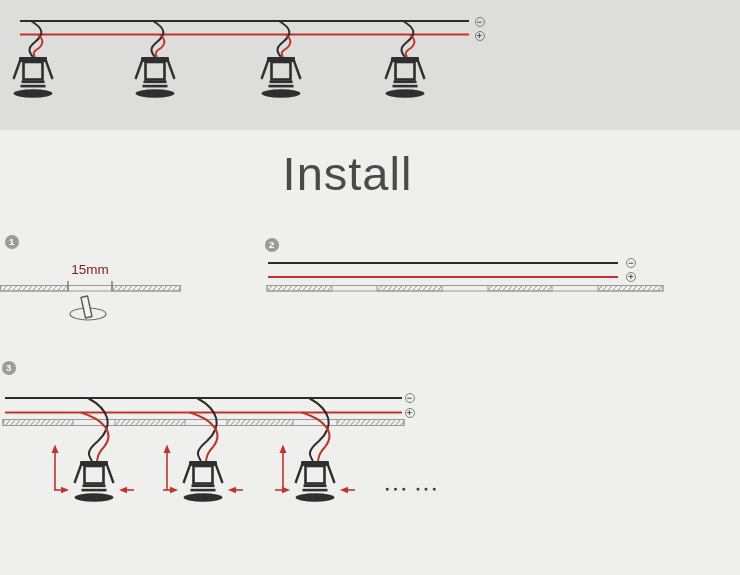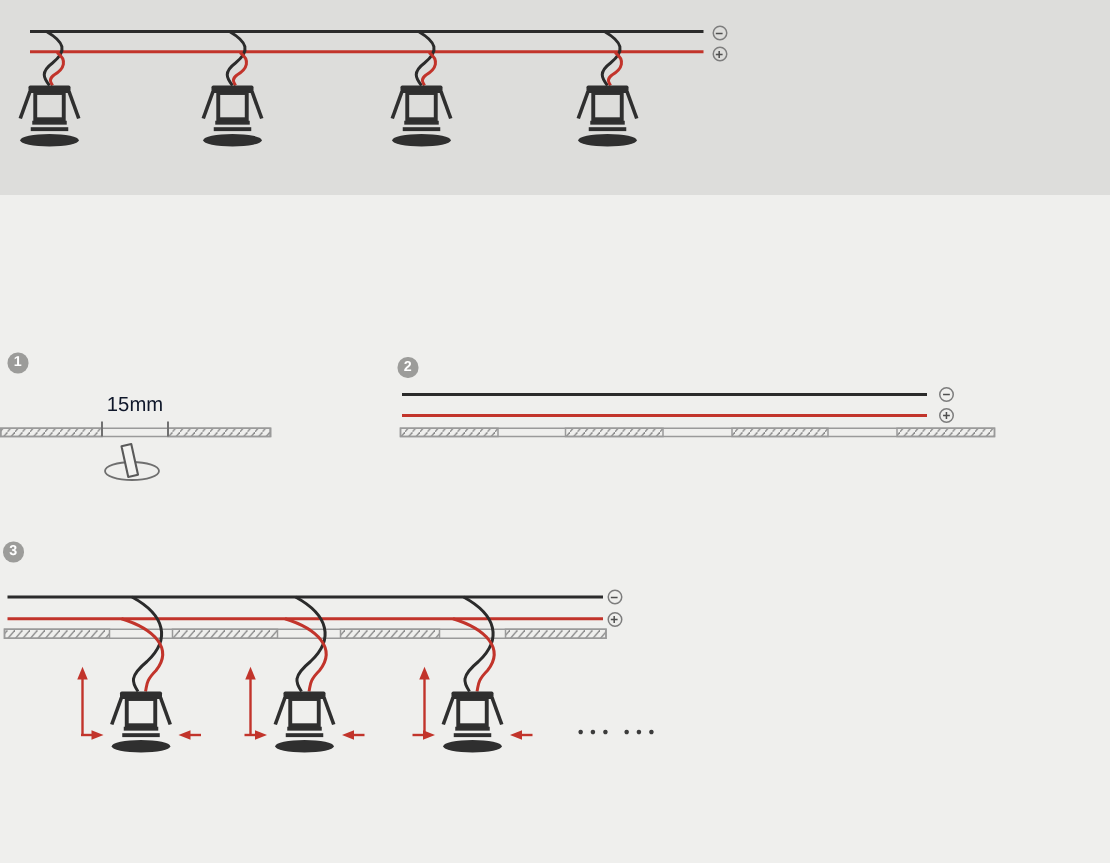--- a/index.html
+++ b/index.html
@@ -39,21 +39,21 @@
     font-size:9.5px; line-height:13.5px; text-align:center; font-weight:bold;
   }
   .terminal{
     position:absolute; width:10px; height:10px; border-radius:50%;
     border:1px solid #7d7d7d; box-sizing:border-box;
     color:#4f4f4f; font-size:9px; line-height:8px; text-align:center;
     font-weight:bold;
   }
   .dim-label{
     position:absolute; left:58px; top:262px; width:64px; text-align:center;
-    font-size:13.5px; color:#0f172a;
+    font-size:13.5px; color:#7f1d1d;
   }
   .dots{
     position:absolute; left:385px; top:483px; width:70px;
     font-size:7px; letter-spacing:4px; color:#3c3c3c; line-height:11px;
     white-space:nowrap;
   }
 </style>
 </head>
 <body>
 
@@ -167,20 +167,21 @@
     </g>
   </svg>
 
   <div class="terminal" style="left:474.5px;top:16.5px">−</div>
   <div class="terminal" style="left:474.5px;top:30.5px">+</div>
   <div class="terminal" style="left:626px;top:258px">−</div>
   <div class="terminal" style="left:626px;top:272px">+</div>
   <div class="terminal" style="left:404.5px;top:393px">−</div>
   <div class="terminal" style="left:404.5px;top:407.5px">+</div>
 
+  <div class="title">Install</div>
 
   <div class="badge" style="left:5px;top:235px">1</div>
   <div class="badge" style="left:265px;top:238px">2</div>
   <div class="badge" style="left:2px;top:361px">3</div>
 
   <div class="dim-label">15mm</div>
 
   <div class="dots">●●● ●●●</div>
 
 </div>

